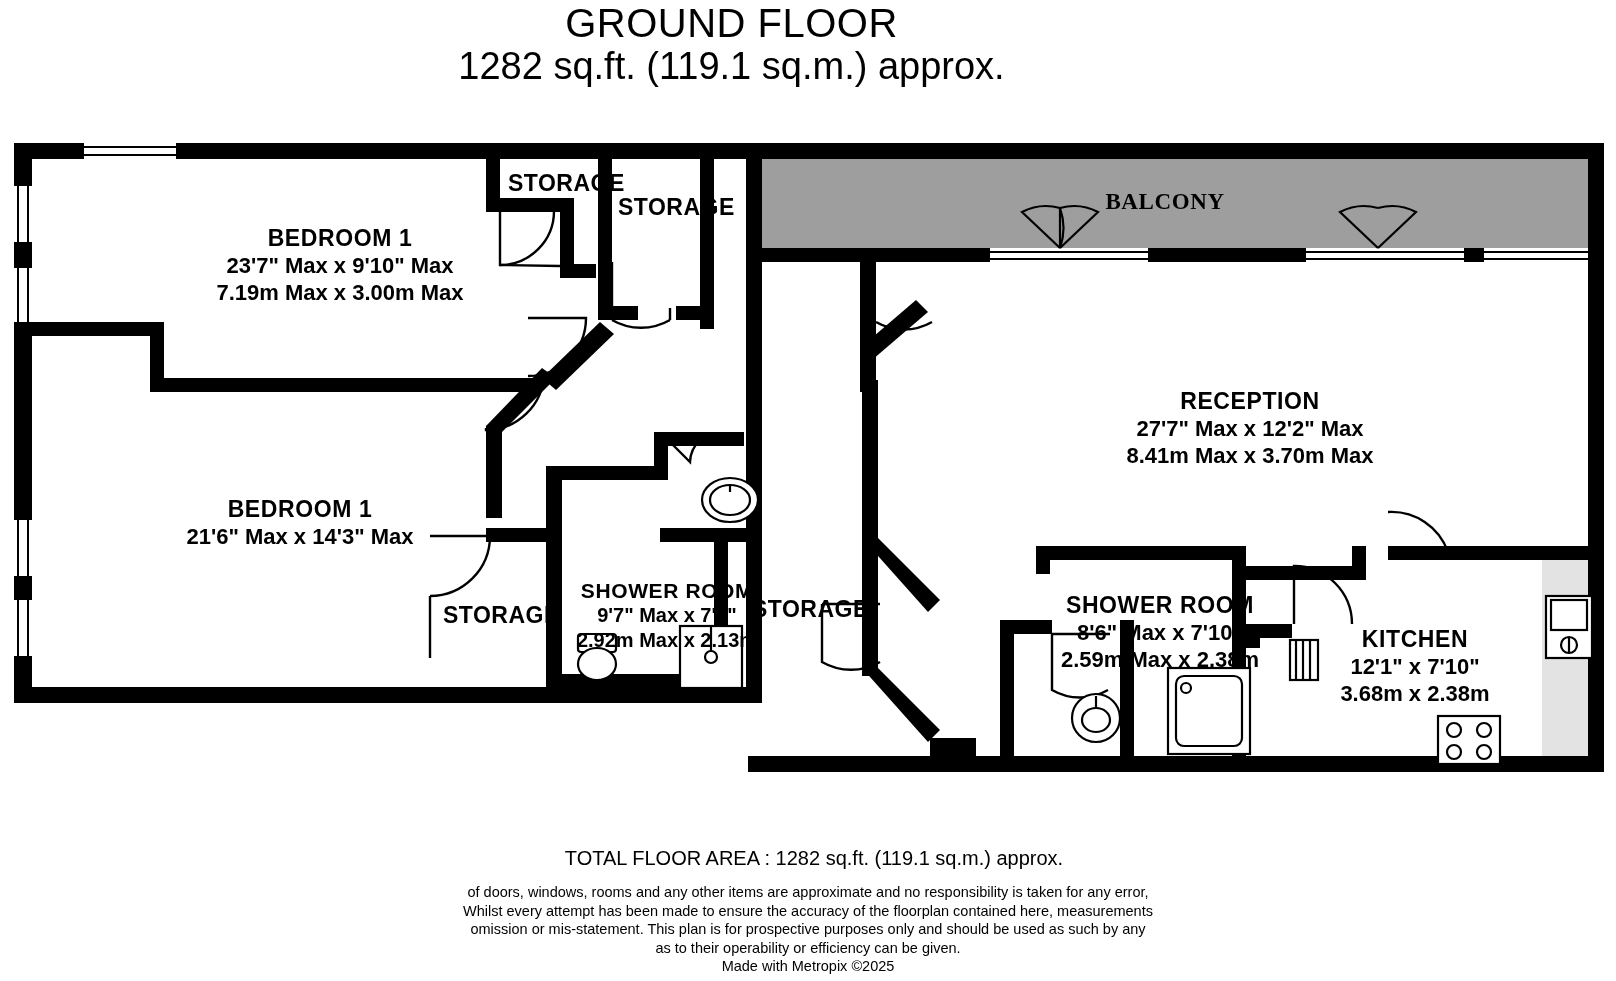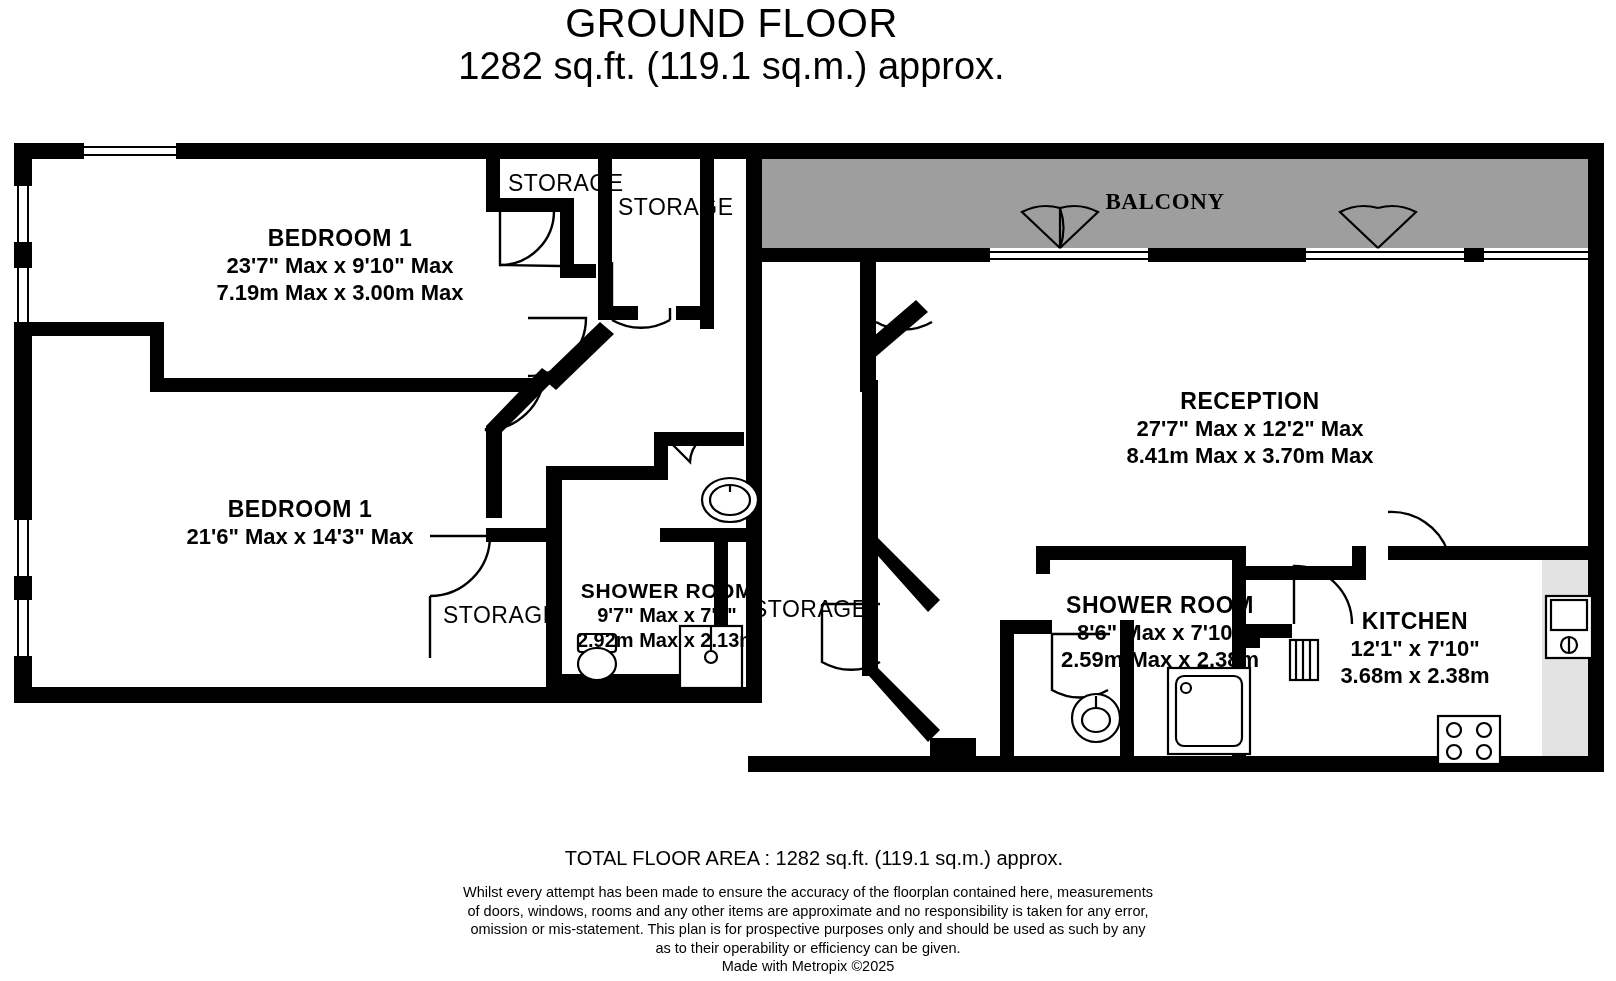--- a/index.html
+++ b/index.html
@@ -43,21 +43,21 @@
     position: absolute;
     text-align: center;
     font-weight: bold;
     line-height: 27px;
     white-space: nowrap;
   }
   .label .nm { font-size: 23px; letter-spacing: 0.6px; }
   .label .dim { font-size: 22px; }
   .storage-label {
     position: absolute;
-    font-weight: normal;
+    font-weight: bold;
     font-size: 23px;
     letter-spacing: 0.5px;
     white-space: nowrap;
   }
   .footer {
     position: absolute;
     left: 0;
     width: 1616px;
     text-align: center;
   }
@@ -300,37 +300,37 @@
   <div class="dim" style="font-size:20px;">9'7" Max  x 7'0"</div>
   <div class="dim" style="font-size:20px;text-align:center;">2.92m Max x 2.13m</div>
 </div>
 
 <div class="label" style="left:1010px; top:592px; width:300px; line-height:27px;">
   <div class="nm">SHOWER ROOM</div>
   <div class="dim">8'6" Max x 7'10"</div>
   <div class="dim">2.59m Max x 2.38m</div>
 </div>
 
-<div class="label" style="left:1290px; top:608px; width:250px; line-height:27px;">
+<div class="label" style="left:1290px; top:626px; width:250px; line-height:27px;">
   <div class="nm">KITCHEN</div>
   <div class="dim">12'1"  x 7'10"</div>
   <div class="dim">3.68m  x 2.38m</div>
 </div>
 
 <div class="label" style="left:1040px; top:188px; width:250px;font-family:Liberation Serif, serif;">
   <div class="nm">BALCONY</div>
 </div>
 
 <div class="storage-label" style="left:508px; top:170px;">STORAGE</div>
 <div class="storage-label" style="left:618px; top:194px;">STORAGE</div>
 <div class="storage-label" style="left:443px; top:602px;">STORAGE</div>
 <div class="storage-label" style="left:752px; top:596px;">STORAGE</div>
 
 <div class="footer" style="top:845px;">
   <div class="footer-total">TOTAL FLOOR AREA : 1282 sq.ft. (119.1 sq.m.) approx.</div>
   <div class="footer-disc" style="margin-top:12px;">
+    <div>of doors, windows, rooms and any other items are approximate and no responsibility is taken for any error,</div>
     <div>Whilst every attempt has been made to ensure the accuracy of the floorplan contained here, measurements</div>
-    <div>of doors, windows, rooms and any other items are approximate and no responsibility is taken for any error,</div>
     <div>omission or mis-statement. This plan is for prospective purposes only and should be used as such by any</div>
     <div>as to their operability or efficiency can be given.</div>
   </div>
   <div class="footer-made">Made with Metropix ©2025</div>
 </div>
 
 </body></html>

